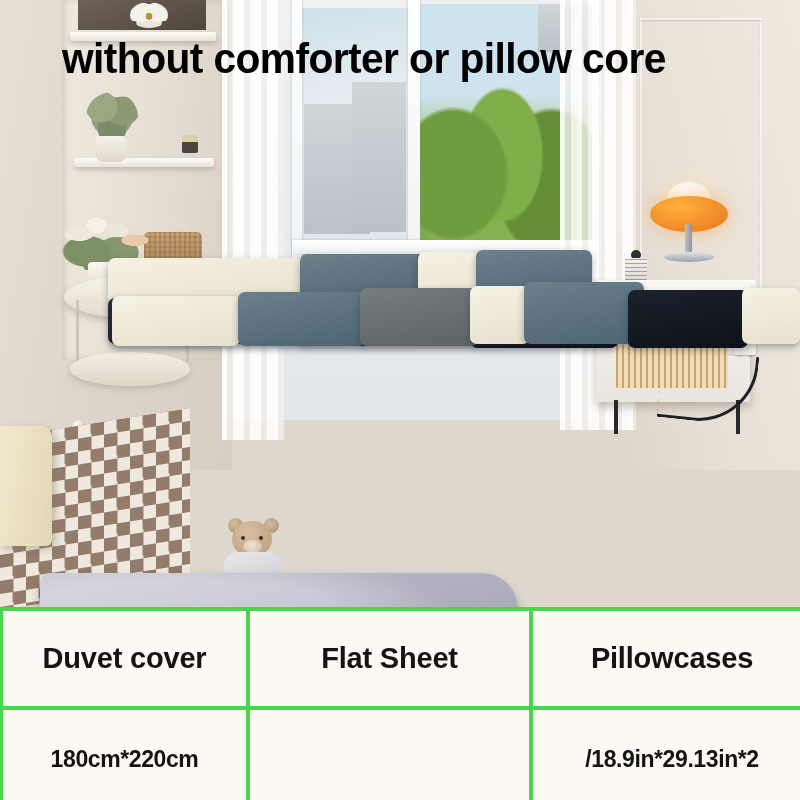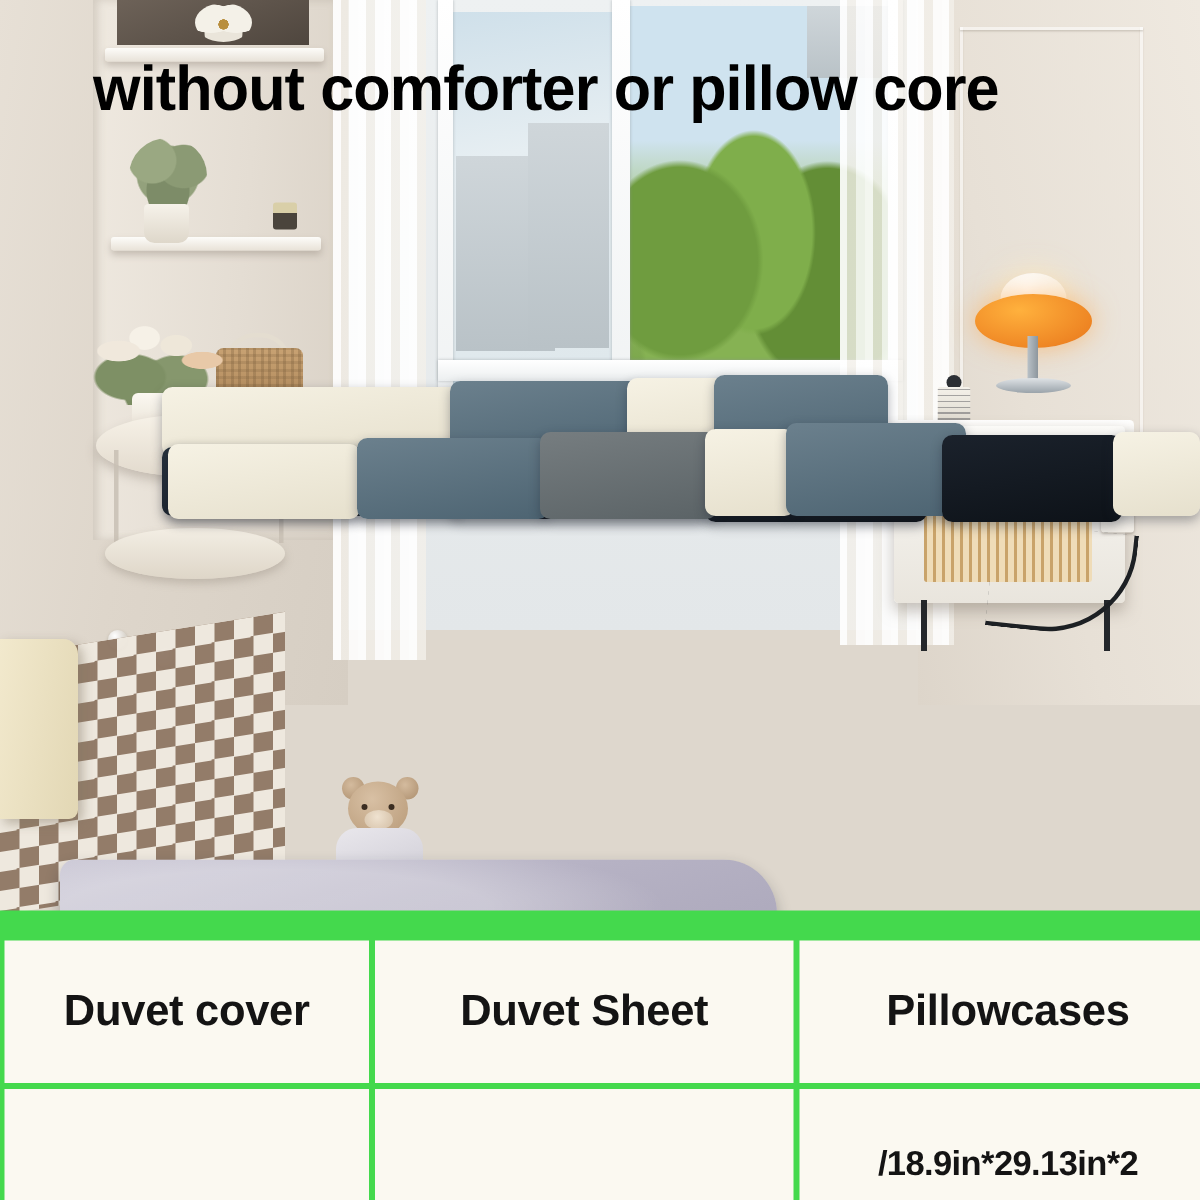--- a/index.html
+++ b/index.html
@@ -321,21 +321,21 @@
 
   
   #spec-table {
     position: absolute; left: 0; top: 607px;
     width: 800px; height: 193px;
     background: #44d94d;
     display: grid;
     grid-template-columns: 243px 279px 278px;
     grid-template-rows: 95px 98px;
     gap: 4px;
-    padding: 20px 3px 8px 3px;
+    padding: 4px 3px 8px 3px;
   }
   .cell {
     background: #fbf9f1;
     display: flex;
     align-items: center;
     justify-content: center;
     text-align: center;
     color: #141414;
     padding: 0 4px;
   }
@@ -450,25 +450,26 @@
       <div class="throw"></div>
 
     </div>
 
     <div id="headline">without comforter or pillow core</div>
   </div>
 
   <div id="spec-table">
 
     <div class="cell cell-head">Duvet cover</div>
-    <div class="cell cell-head">Duvet Sheet</div>
+    <div class="cell cell-head">Flat Sheet</div>
     <div class="cell cell-head">Pillowcases</div>
 
     <div class="cell cell-size">
       <div>
+        <span>180cm*220cm</span>
       </div>
     </div>
     <div class="cell cell-size">
       <div>
       </div>
     </div>
     <div class="cell cell-size">
       <div>
         <span>/18.9in*29.13in*2</span>
       </div>

